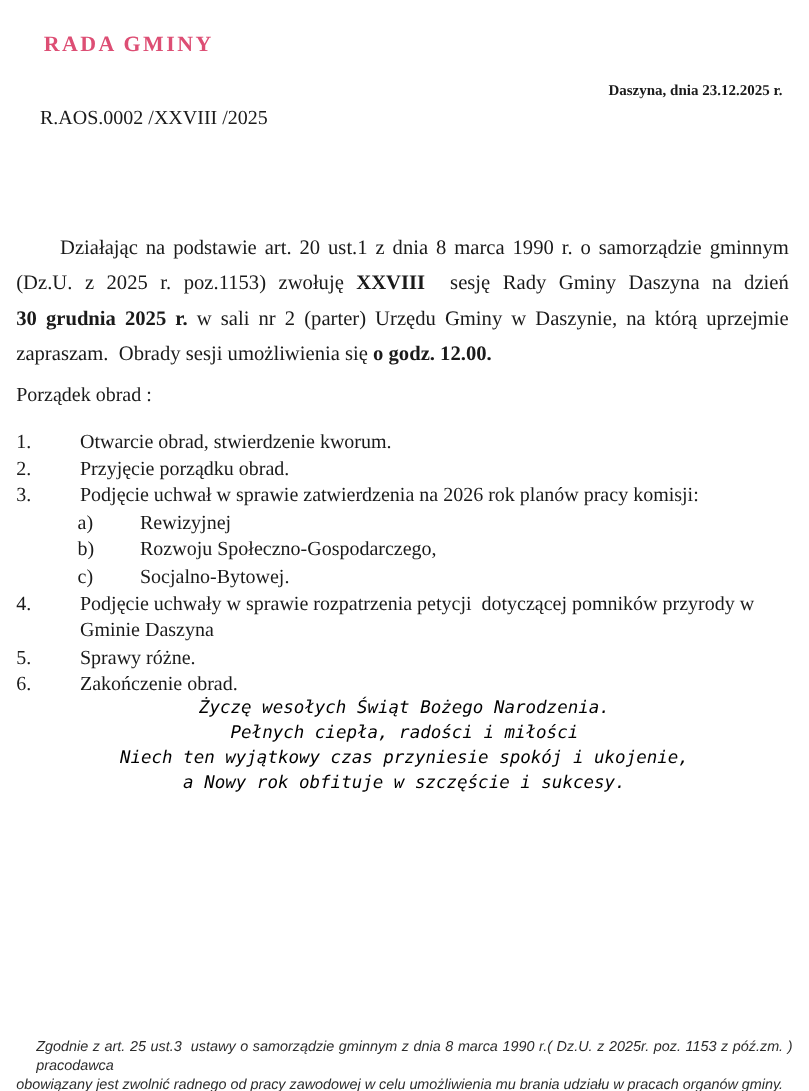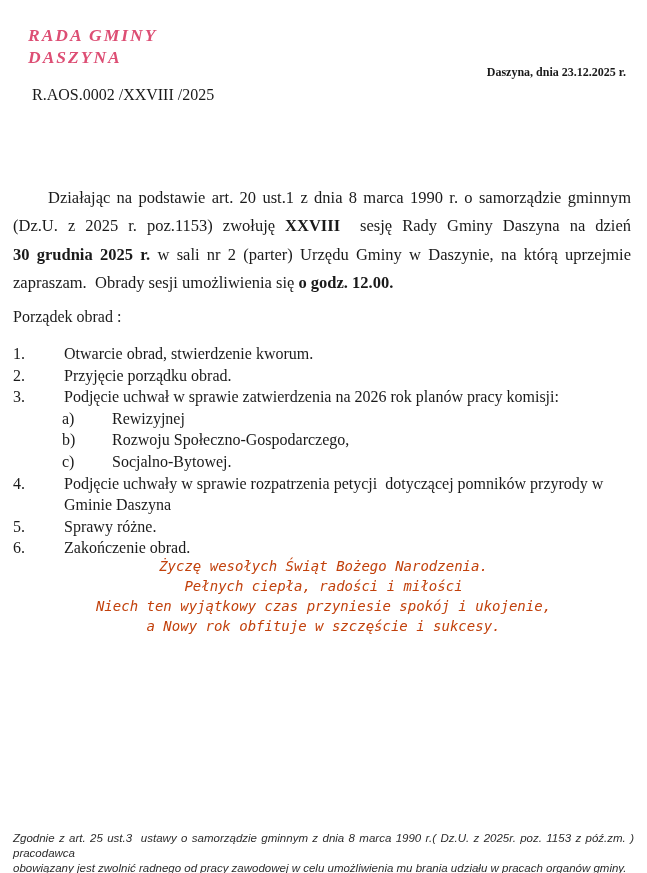--- a/index.html
+++ b/index.html
@@ -16,26 +16,26 @@
     font-family: "Liberation Serif", serif;
     color: #1a1a1a;
   }
 
   
   .stamp {
     position: absolute;
     left: 28px;
     top: 24px;
     width: 150px;
+    text-align: center;
     font-family: "Liberation Serif", serif;
     font-weight: 600;
     font-size: 17.5px;
     line-height: 22px;
     letter-spacing: 2px;
-    font-style: italic;
   }
 
   
   .date-line {
     position: absolute;
     top: 65px;
     right: 21px;
     font-size: 12px;
     font-weight: bold;
   }
@@ -118,30 +118,30 @@
     font-family: "Liberation Sans", sans-serif;
     font-style: italic;
     font-size: 11.5px;
     line-height: 14.8px;
     color: #2b2b2b;
   }
   .footnote .just {
     text-align: justify;
     text-align-last: justify;
     white-space: pre-wrap;
+    margin-left: 16px;
   }
 </style>
 </head>
 <body>
 
 <div class="page">
 
   <div class="stamp" style="color: rgb(221, 78, 116);">
     <div>RADA GMINY</div>
-    <div>DASZYNA</div>
   </div>
 
   <div class="date-line">Daszyna, dnia 23.12.2025 r.</div>
 
   <div class="ref-line">R.AOS.0002 /XXVIII /2025</div>
 
   <div class="intro">
       <div class="intro-line just indent"><span>Działając na podstawie art. 20 ust.1 z dnia 8 marca 1990 r. o samorządzie gminnym</span></div>
       <div class="intro-line just"><span>(Dz.U. z 2025 r. poz.1153) zwołuję </span><b>XXVIII</b><span>  sesję Rady Gminy Daszyna na dzień</span></div>
       <div class="intro-line just"><b>30 grudnia 2025 r.</b><span> w sali nr 2 (parter) Urzędu Gminy w Daszynie, na którą uprzejmie</span></div>
@@ -182,21 +182,21 @@
       <div class="a-row">
         <span class="a-num">5.</span>
         <span class="a-text">Sprawy różne.</span>
       </div>
       <div class="a-row">
         <span class="a-num">6.</span>
         <span class="a-text">Zakończenie obrad.</span>
       </div>
     </div>
 
-  <div class="wishes" style="color: #c2410c;">
+  <div class="wishes" style="color: #000000;">
       <div>Życzę wesołych Świąt Bożego Narodzenia.</div>
       <div>Pełnych ciepła, radości i miłości</div>
       <div>Niech ten wyjątkowy czas przyniesie spokój i ukojenie,</div>
       <div>a Nowy rok obfituje w szczęście i sukcesy.</div>
     </div>
 
 
   <div class="footnote">
       <div class="just">Zgodnie z art. 25 ust.3  ustawy o samorządzie gminnym z dnia 8 marca 1990 r.( Dz.U. z 2025r. poz. 1153 z póź.zm. ) pracodawca</div>
       <div>obowiązany jest zwolnić radnego od pracy zawodowej w celu umożliwienia mu brania udziału w pracach organów gminy.</div>

